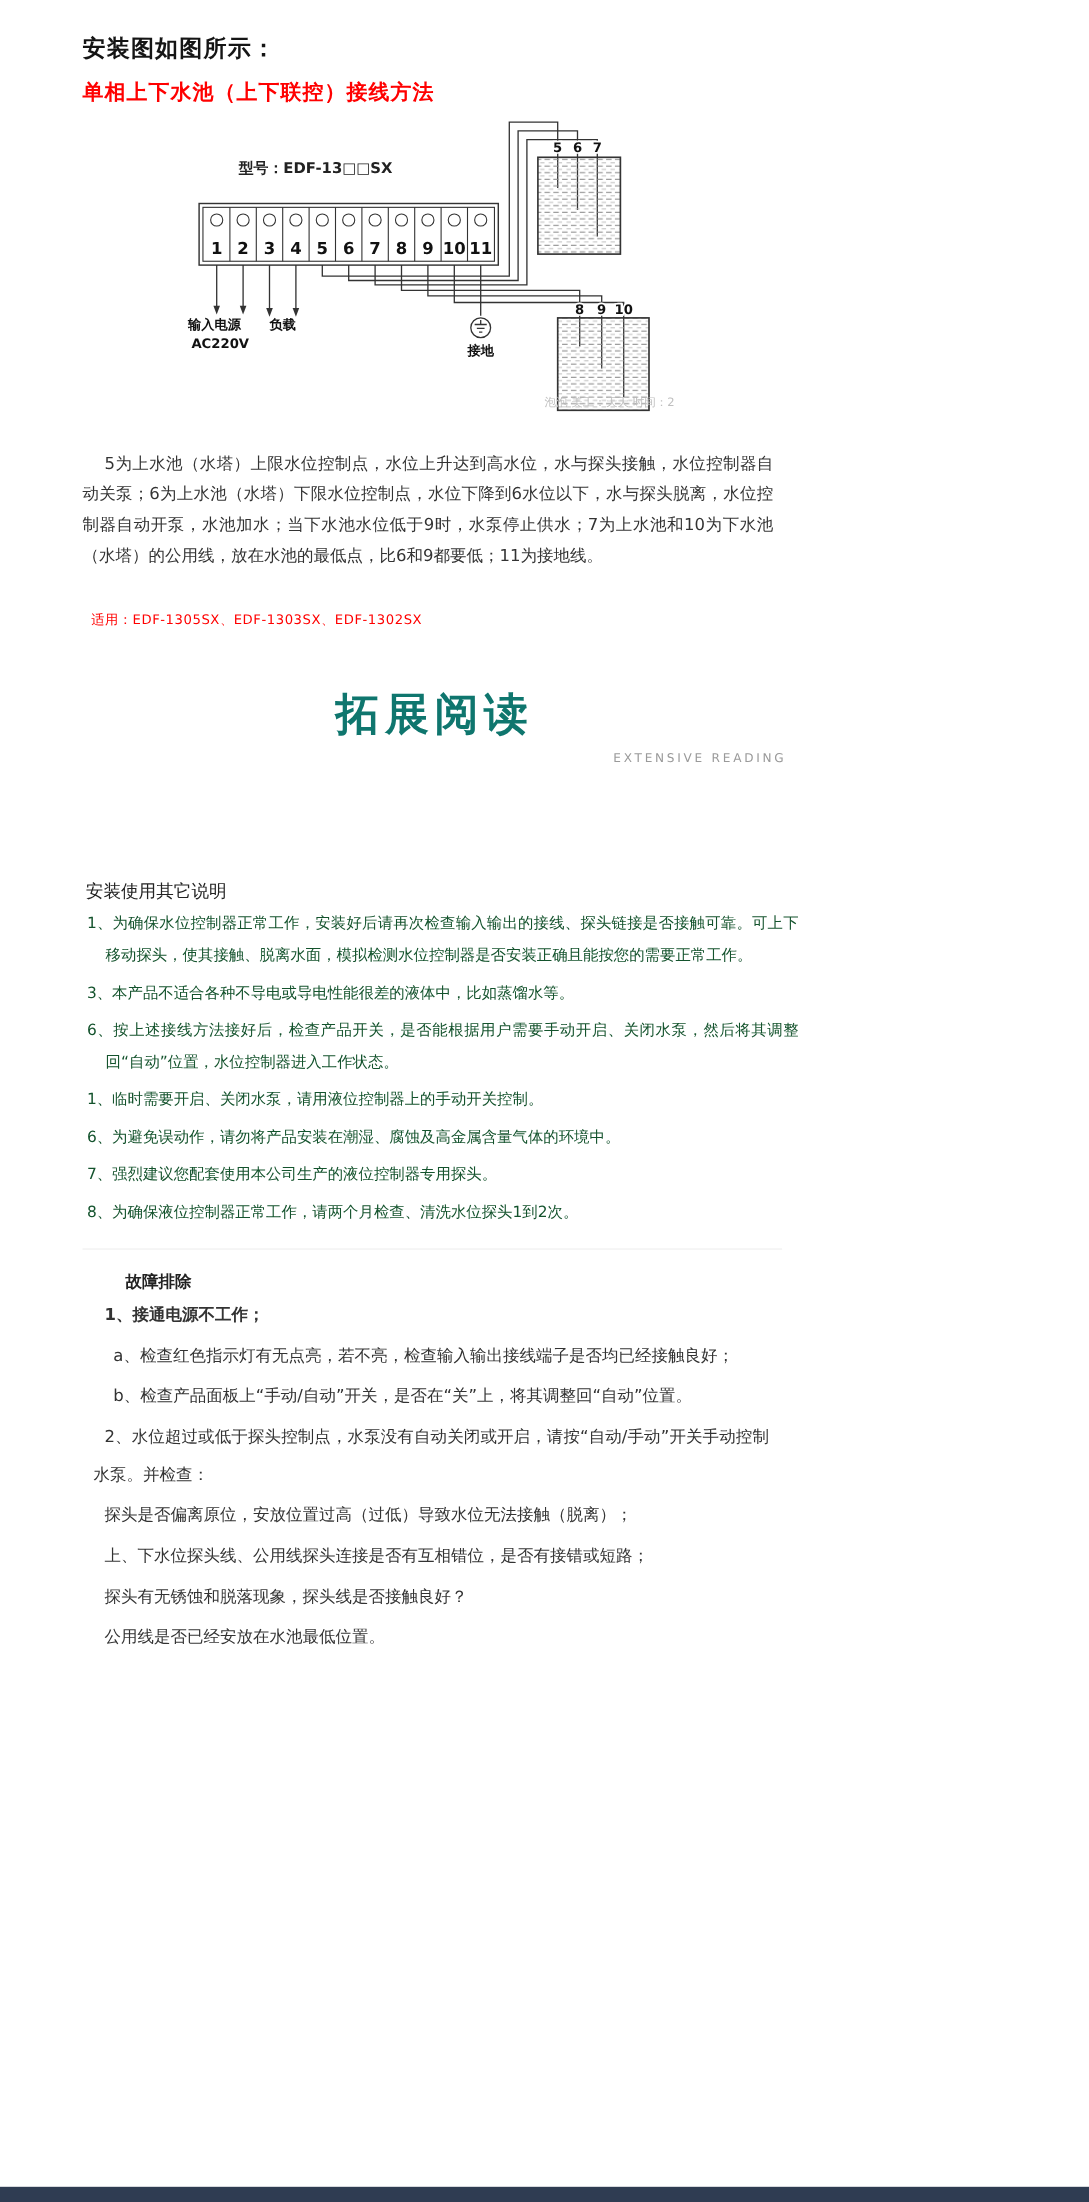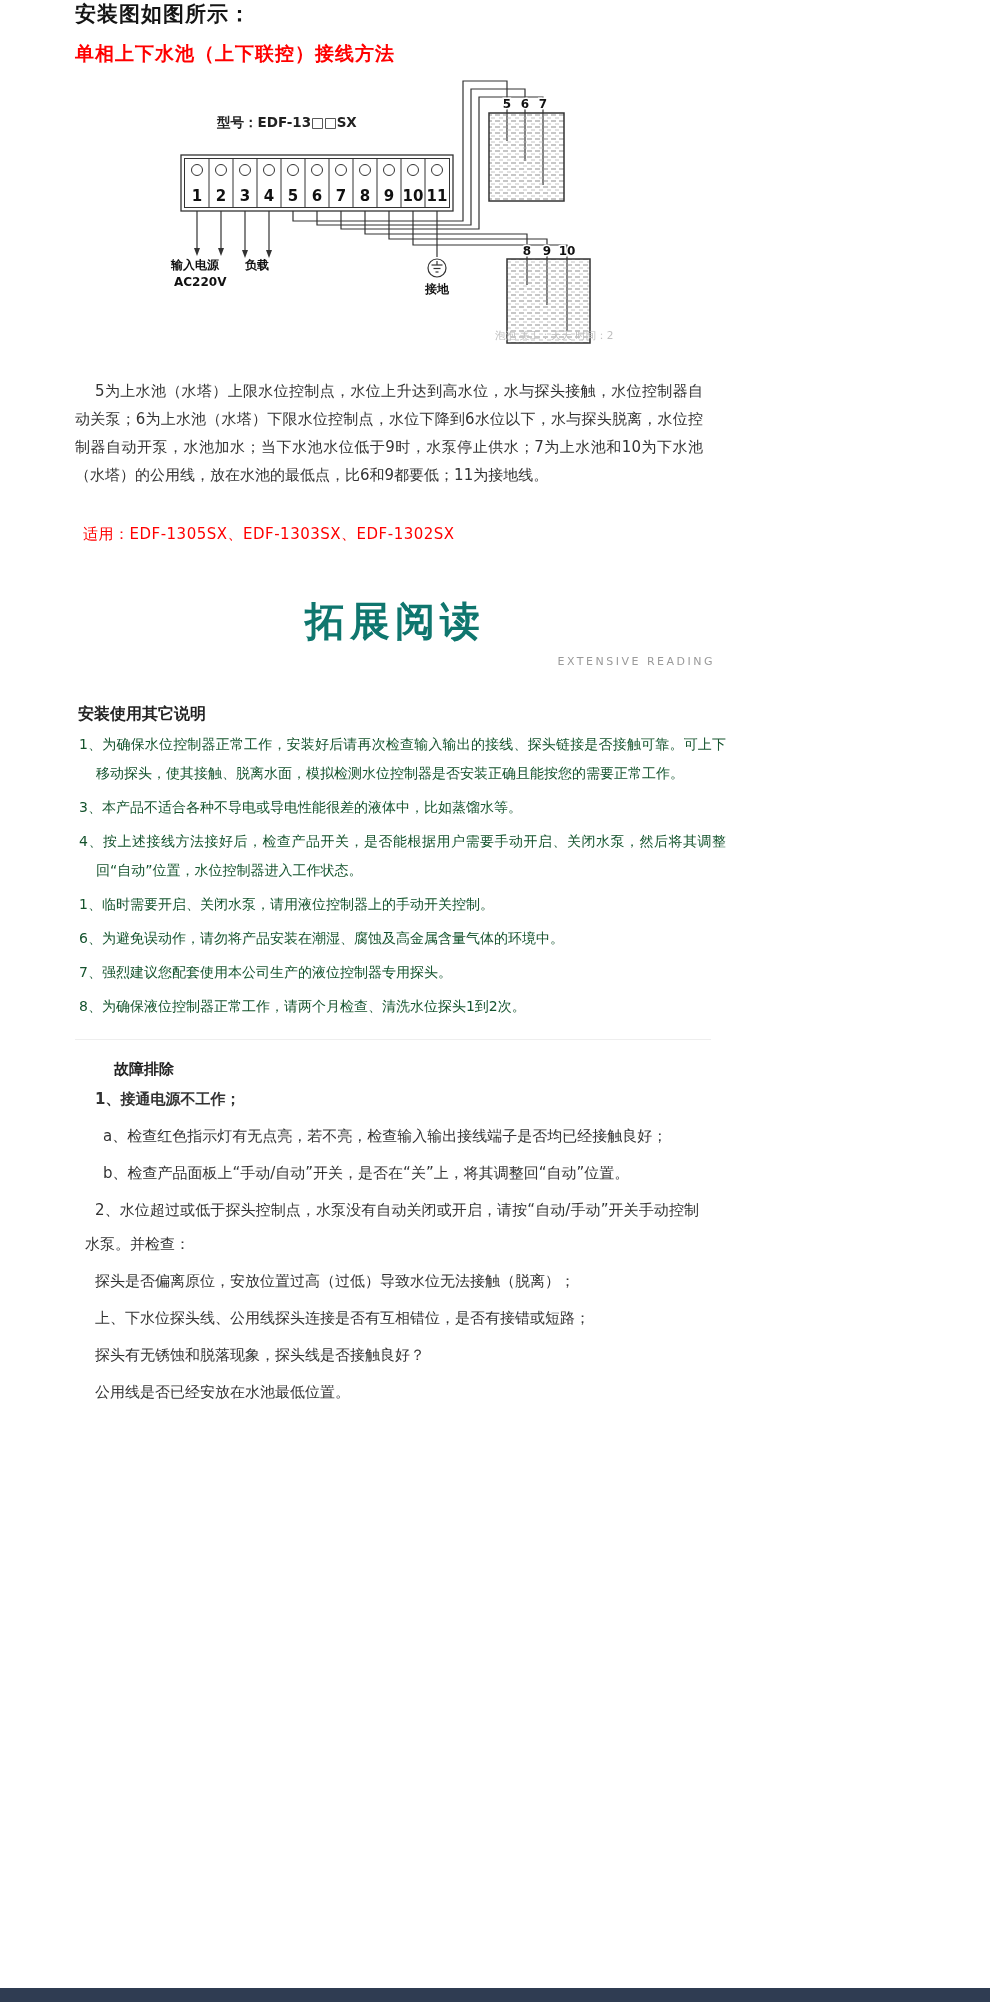--- a/index.html
+++ b/index.html
@@ -1,33 +1,33 @@
 <!DOCTYPE html>
 <html><head>
 <meta charset="utf-8">
 <style>
   html,body { margin:0; padding:0; background:#ffffff; }
   body { font-family:"DejaVu Sans","Liberation Sans",sans-serif; color:#333; }
   .page { position:relative; width:990px; height:2002px; background:#ffffff; overflow:hidden; }
   .col { margin-left:75px; width:640px; }
 
-  .main-title { font-size:21px; font-weight:bold; color:#151515; letter-spacing:1px; }
+  .main-title { padding-top:30px; font-size:21px; font-weight:bold; color:#151515; letter-spacing:1px; }
   .sub-title  { margin-top:13px; font-size:19px; font-weight:bold; color:#ff0000; letter-spacing:1px; }
 
   .diagram { position:relative; margin-top:4px; height:292px; }
   .diagram svg { position:absolute; left:92px; top:0; }
 
   .desc { margin:14px 0 0 0; width:628px; font-size:15px; line-height:28px; text-align:justify; text-indent:20px; color:#333; }
 
-  .applicable { margin-top:36px; margin-left:8px; font-size:15px; color:#ff0000; letter-spacing:0.5px; }
+  .applicable { margin-top:36px; margin-left:8px; font-size:12px; color:#ff0000; letter-spacing:0.5px; }
 
   .ext-title { margin-top:50px; text-align:center; font-size:40px; font-weight:bold; color:#0f766e; letter-spacing:5px; }
   .ext-sub   { margin-top:6px; text-align:right; font-size:11px; color:#9a9a9a; letter-spacing:2.5px; }
 
-  .notes-heading { margin-top:36px; margin-left:3px; font-size:16px; font-weight:bold; color:#222; }
+  .notes-heading { margin-top:104px; margin-left:3px; font-size:16px; font-weight:normal; color:#222; }
   .note-item { margin-top:5px; margin-left:4px; width:630px; font-size:14px; line-height:29px;
                padding-left:17px; text-indent:-17px; text-align:justify; color:#14532d; }
   .note-item:first-of-type { margin-top:12px; }
 
   .divider { margin-top:18px; width:636px; border-top:1px solid #eeeeee; }
 
   .trouble-heading { margin-top:20px; margin-left:20px; font-size:15px; font-weight:bold; color:#222;padding-left:19px; }
   .t-line { font-size:15px; line-height:34px; margin-top:3px; color:#333; }
   .t-num   { margin-left:20px;font-weight:bold; }
   .t-sub   { margin-left:28px; }
@@ -156,21 +156,21 @@
     <p class="desc">5为上水池（水塔）上限水位控制点，水位上升达到高水位，水与探头接触，水位控制器自动关泵；6为上水池（水塔）下限水位控制点，水位下降到6水位以下，水与探头脱离，水位控制器自动开泵，水池加水；当下水池水位低于9时，水泵停止供水；7为上水池和10为下水池（水塔）的公用线，放在水池的最低点，比6和9都要低；11为接地线。</p>
 
     <div class="applicable">适用：EDF-1305SX、EDF-1303SX、EDF-1302SX</div>
 
     <div class="ext-title">拓展阅读</div>
     <div class="ext-sub">EXTENSIVE READING</div>
 
     <div class="notes-heading">安装使用其它说明</div>
     <div class="note-item">1、为确保水位控制器正常工作，安装好后请再次检查输入输出的接线、探头链接是否接触可靠。可上下移动探头，使其接触、脱离水面，模拟检测水位控制器是否安装正确且能按您的需要正常工作。</div>
     <div class="note-item">3、本产品不适合各种不导电或导电性能很差的液体中，比如蒸馏水等。</div>
-    <div class="note-item">4、按上述接线方法接好后，检查产品开关，是否能根据用户需要手动开启、关闭水泵，然后将其调整回“自动”位置，水位控制器进入工作状态。</div>
+    <div class="note-item">6、按上述接线方法接好后，检查产品开关，是否能根据用户需要手动开启、关闭水泵，然后将其调整回“自动”位置，水位控制器进入工作状态。</div>
     <div class="note-item">1、临时需要开启、关闭水泵，请用液位控制器上的手动开关控制。</div>
     <div class="note-item">6、为避免误动作，请勿将产品安装在潮湿、腐蚀及高金属含量气体的环境中。</div>
     <div class="note-item">7、强烈建议您配套使用本公司生产的液位控制器专用探头。</div>
     <div class="note-item">8、为确保液位控制器正常工作，请两个月检查、清洗水位探头1到2次。</div>
 
     <div class="divider"></div>
 
     <div class="trouble-heading">故障排除</div>
     <div class="t-line t-num">1、接通电源不工作；</div>
     <div class="t-line t-sub">a、检查红色指示灯有无点亮，若不亮，检查输入输出接线端子是否均已经接触良好；</div>

